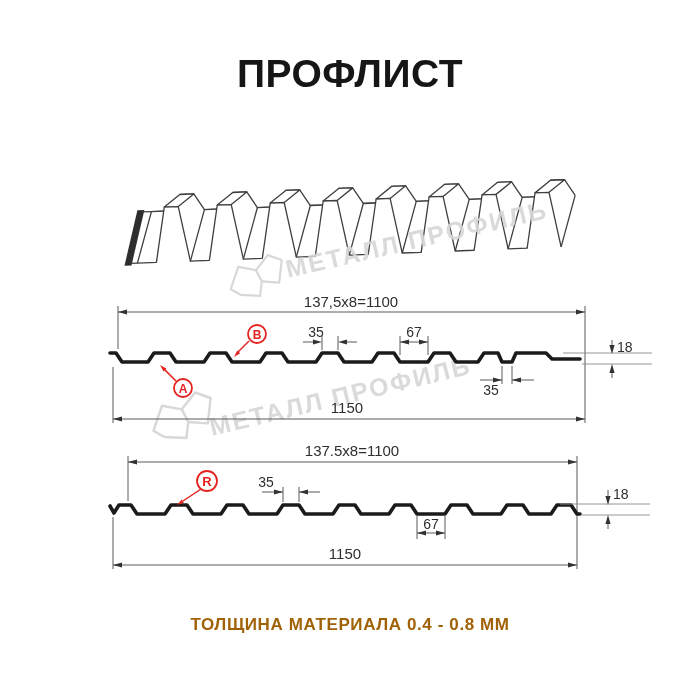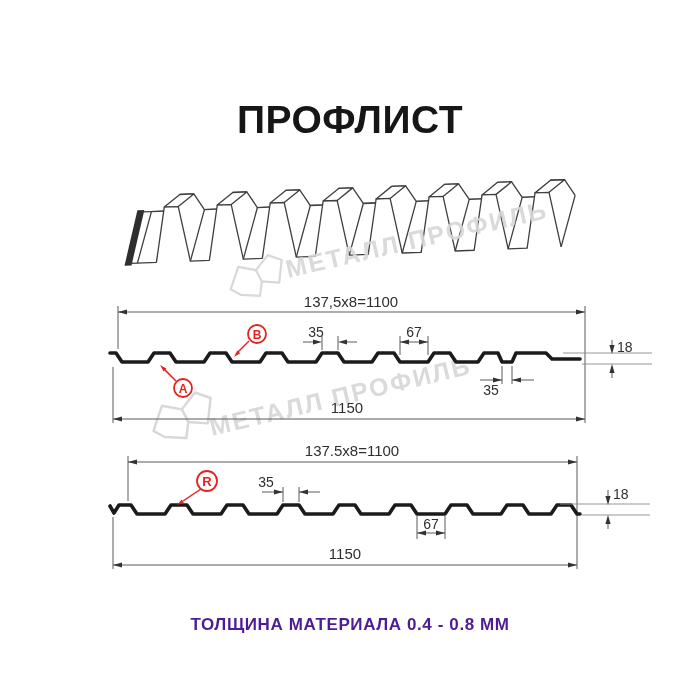--- a/index.html
+++ b/index.html
@@ -1,23 +1,23 @@
 <!DOCTYPE html>
 <html><head>
 <meta charset="utf-8">
 <style>
   html,body{margin:0;padding:0;background:#ffffff;}
   #stage{position:relative;width:700px;height:700px;background:#ffffff;overflow:hidden;
          font-family:"Liberation Sans",sans-serif;}
   .title{position:absolute;left:0;top:52px;width:700px;text-align:center;
-         font-size:39px;font-weight:800;letter-spacing:.5px;color:#161616;margin-top:46px;}
+         font-size:39px;font-weight:800;letter-spacing:.5px;color:#161616;}
   .subtitle{position:absolute;left:0;top:100px;width:700px;text-align:center;
          font-size:18px;font-weight:700;color:#161616;}
   .footer{position:absolute;left:0;top:615px;width:700px;text-align:center;
-         font-size:17px;font-weight:700;letter-spacing:.6px;color:#4c1d95;}
+         font-size:17px;font-weight:700;letter-spacing:.6px;color:#a16207;}
   svg{position:absolute;left:0;top:0;}
   
   .tl{fill:none;stroke:#3f3f3f;stroke-width:1.3;stroke-linejoin:round;}
   .fq{fill:#ffffff;stroke:#3f3f3f;stroke-width:1.3;stroke-linejoin:round;}
   .fw{fill:#ffffff;stroke:none;}
   .edge{fill:#2e2e2e;stroke:none;}
   
   .sheet{fill:none;stroke:#1b1b1b;stroke-width:3.6;stroke-linejoin:round;stroke-linecap:round;}
   .dl{stroke:#5a5a5a;stroke-width:1;fill:none;}
   .rl{stroke:#8a8a8a;stroke-width:.9;fill:none;}

